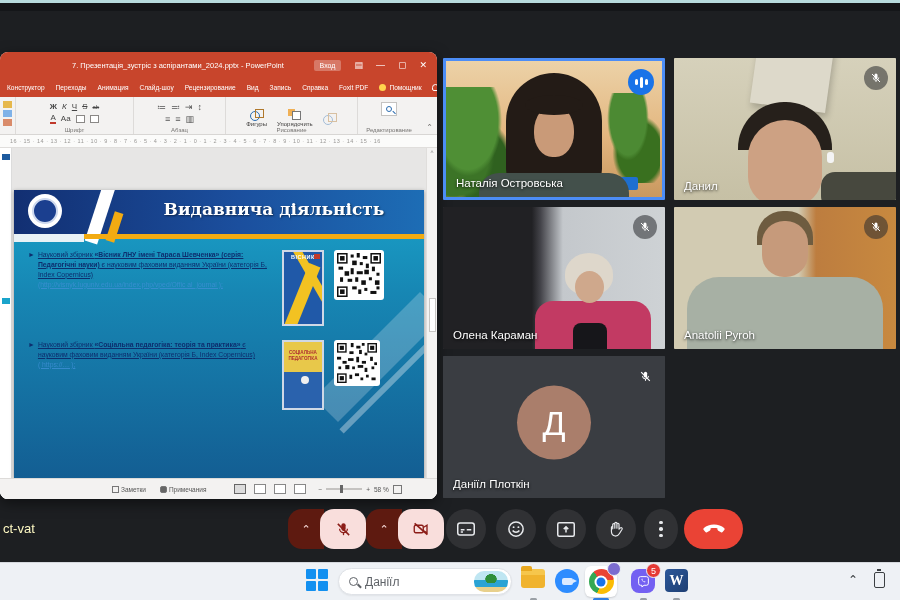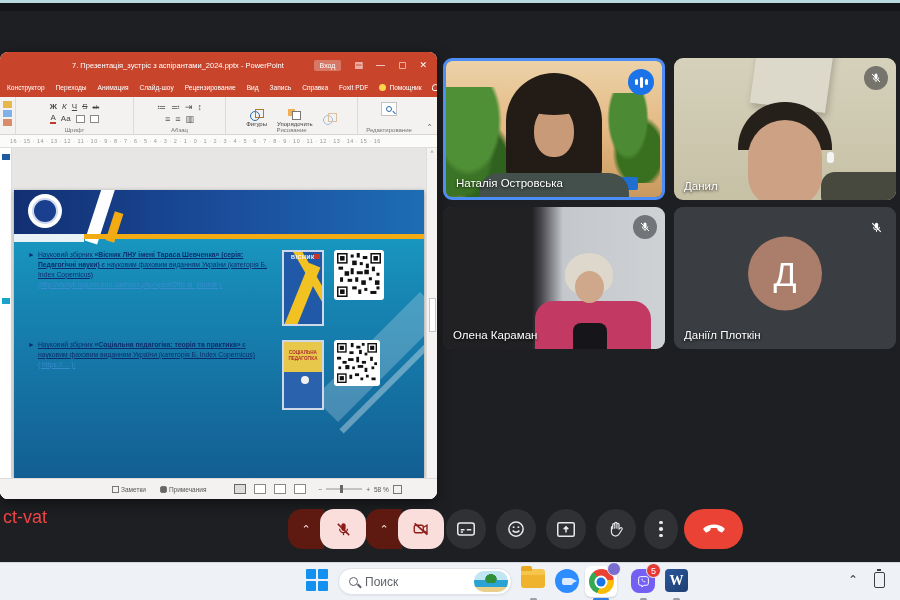--- a/index.html
+++ b/index.html
@@ -91,21 +91,21 @@
   .viewicons{display:flex;gap:8px;margin-left:14px;}
   .vico{width:12px;height:10px;border:1px solid #888;background:#fff;}
   .vico.sel{background:#dcdcdc;border-color:#666;}
   .zoomctl{display:flex;align-items:center;gap:4px;margin-left:12px;}
   .ztrack{width:36px;height:2px;background:#c5c3c1;position:relative;}
   .zthumb{position:absolute;left:14px;top:-3px;width:3px;height:8px;background:#666;}
   .fitico{width:9px;height:9px;border:1px solid #777;}
 
   
   #tiles{left:443px;top:58px;width:457px;height:441px;display:grid;grid-template-columns:222px 222px;grid-template-rows:142px 142px 142px;gap:7px 9px;}
-  .tile{position:relative;border-radius:9px;overflow:hidden;background:#3a3d42;}
+  .tile{position:relative;border-radius:1px;overflow:hidden;background:#3a3d42;}
   .tile .inner{position:absolute;inset:0;}
   .tile.speaking{border:3px solid #4c8df6;}
   .namelabel{position:absolute;left:10px;bottom:8px;color:#fff;font-size:11.5px;text-shadow:0 1px 3px rgba(0,0,0,.9);z-index:5;}
   .micoff{position:absolute;right:8px;top:8px;width:24px;height:24px;border-radius:50%;background:rgba(40,42,45,.55);display:flex;align-items:center;justify-content:center;z-index:5;}
   .speakind{position:absolute;right:8px;top:8px;width:26px;height:26px;border-radius:50%;background:#1a73e8;display:flex;align-items:center;justify-content:center;gap:2px;z-index:5;}
   .speakind i{width:3px;background:#fff;border-radius:2px;display:block;}
   .speakind i:nth-child(1){height:6px;} .speakind i:nth-child(2){height:11px;} .speakind i:nth-child(3){height:6px;}
 
   .t0{background:linear-gradient(180deg,#ecd2a8 0%,#e3b67f 55%,#c9985f 100%);}
   .t0 .pl{position:absolute;left:-10px;top:26px;width:80px;height:112px;background:radial-gradient(ellipse at 40% 30%,#4f8f35 0 44%,transparent 50%),radial-gradient(ellipse at 22% 62%,#3c7427 0 40%,transparent 46%),radial-gradient(ellipse at 62% 76%,#2f611f 0 34%,transparent 42%);}
@@ -136,21 +136,21 @@
 
   .t4{background:#3a3d42;}
   .avatarcircle{position:absolute;left:50%;top:50%;transform:translate(-50%,-56%);width:74px;height:74px;border-radius:50%;background:#aa7e6b;display:flex;align-items:center;justify-content:center;color:#fff;font-size:34px;}
 
   .t5{background:linear-gradient(180deg,#d2d8c9 0%,#c4cbba 100%);}
   .t5 .hair{position:absolute;left:50%;top:20px;transform:translateX(-50%);width:54px;height:28px;background:#59503c;border-radius:24px 24px 0 0;}
   .t5 .face{position:absolute;left:50%;top:32px;transform:translateX(-50%);width:48px;height:58px;background:#cba184;border-radius:22px;}
   .t5 .hood{position:absolute;left:50%;bottom:-10px;transform:translateX(-50%);width:176px;height:64px;background:#39493c;border-radius:28px 28px 0 0;}
 
   
-  #meetcode{left:3px;top:507px;color:#ef4444;font-size:18px;}
+  #meetcode{left:3px;top:521px;color:#fef9c3;font-size:13px;}
   #controls{left:0px;top:509px;width:900px;height:42px;}
   .grp{position:absolute;display:flex;align-items:center;}
   .chevbtn{width:36px;height:40px;background:#5e1a10;border-radius:14px 0 0 14px;display:flex;align-items:center;justify-content:center;color:#f9dedc;font-size:11px;}
   .pinkbtn{width:46px;height:40px;background:#f9dedc;border-radius:14px;margin-left:-4px;display:flex;align-items:center;justify-content:center;}
   .circbtn{position:absolute;width:40px;height:40px;border-radius:50%;background:#303134;display:flex;align-items:center;justify-content:center;color:#e8eaed;}
   .endcall{position:absolute;left:684px;top:0;width:59px;height:40px;border-radius:20px;background:#ea4335;display:flex;align-items:center;justify-content:center;}
   .dots{display:flex;flex-direction:column;gap:3px;}
   .dots i{width:3.5px;height:3.5px;border-radius:50%;background:#e8eaed;display:block;}
 
   
@@ -291,20 +291,21 @@
         <span class="th" style="top:150px;background:#1aa4cb"></span>
       </div>
 
       <div id="slide" class="abs">
         <div id="slidehead">
           <span class="emblem">
               <i></i>
             </span>
           <span class="stripe"></span>
           <span class="goldstripe"></span>
+          <span id="slide-title">Видавнича діяльність</span>
         </div>
         <span id="goldbar"></span>
         <span id="whitegap"></span>
         <span class="diagband"></span>
         <span class="diagline"></span>
 
         <div id="slidebody">
           <div class="bullet">
             <span class="bmark">►</span>
             <span class="btext">
@@ -502,20 +503,36 @@
         <svg width="12" height="12" viewBox="0 0 24 24">
             <path d="M12 3a3 3 0 0 1 3 3v5a3 3 0 0 1-6 0V6a3 3 0 0 1 3-3z" fill="#fff"></path>
             <path d="M6.5 11a5.5 5.5 0 0 0 11 0" stroke="#fff" stroke-width="1.8" fill="none"></path>
             <path d="M12 16.5V20" stroke="#fff" stroke-width="1.8"></path>
             <path d="M4 4l16 16" stroke="#fff" stroke-width="2"></path>
           </svg>
       </span>
       <span class="namelabel">Олена Караман</span>
     </div>
 
+    <div class="tile">
+      <div class="inner t3">
+        <span class="tee"></span>
+          <span class="hair"></span>
+          <span class="face"></span>
+      </div>
+      <span class="micoff">
+        <svg width="12" height="12" viewBox="0 0 24 24">
+            <path d="M12 3a3 3 0 0 1 3 3v5a3 3 0 0 1-6 0V6a3 3 0 0 1 3-3z" fill="#fff"></path>
+            <path d="M6.5 11a5.5 5.5 0 0 0 11 0" stroke="#fff" stroke-width="1.8" fill="none"></path>
+            <path d="M12 16.5V20" stroke="#fff" stroke-width="1.8"></path>
+            <path d="M4 4l16 16" stroke="#fff" stroke-width="2"></path>
+          </svg>
+      </span>
+      <span class="namelabel">Anatolii Pyroh</span>
+    </div>
 
     <div class="tile">
       <div class="inner t4">
         <span class="avatarcircle">Д</span>
       </div>
       <span class="micoff" style="background:transparent">
         <svg width="13" height="13" viewBox="0 0 24 24">
             <path d="M12 3a3 3 0 0 1 3 3v5a3 3 0 0 1-6 0V6a3 3 0 0 1 3-3z" fill="#fff"></path>
             <path d="M6.5 11a5.5 5.5 0 0 0 11 0" stroke="#fff" stroke-width="1.8" fill="none"></path>
             <path d="M12 16.5V20" stroke="#fff" stroke-width="1.8"></path>
@@ -600,21 +617,21 @@
       <span class="winlogo">
           <i></i>
           <i></i>
           <i></i>
           <i></i>
         </span>
     </span>
 
     <span id="searchpill" class="abs">
       <span class="magtb"></span>
-      <span class="stext">Поиск</span>
+      <span class="stext">Даніїл</span>
       <span class="islandimg"></span>
     </span>
 
     <span class="tbitem" style="left:521px">
       <span class="folderico"></span>
     </span>
     <span class="rundash" style="left:530px"></span>
 
     <span class="tbitem" style="left:555px">
       <span class="zoomico">

